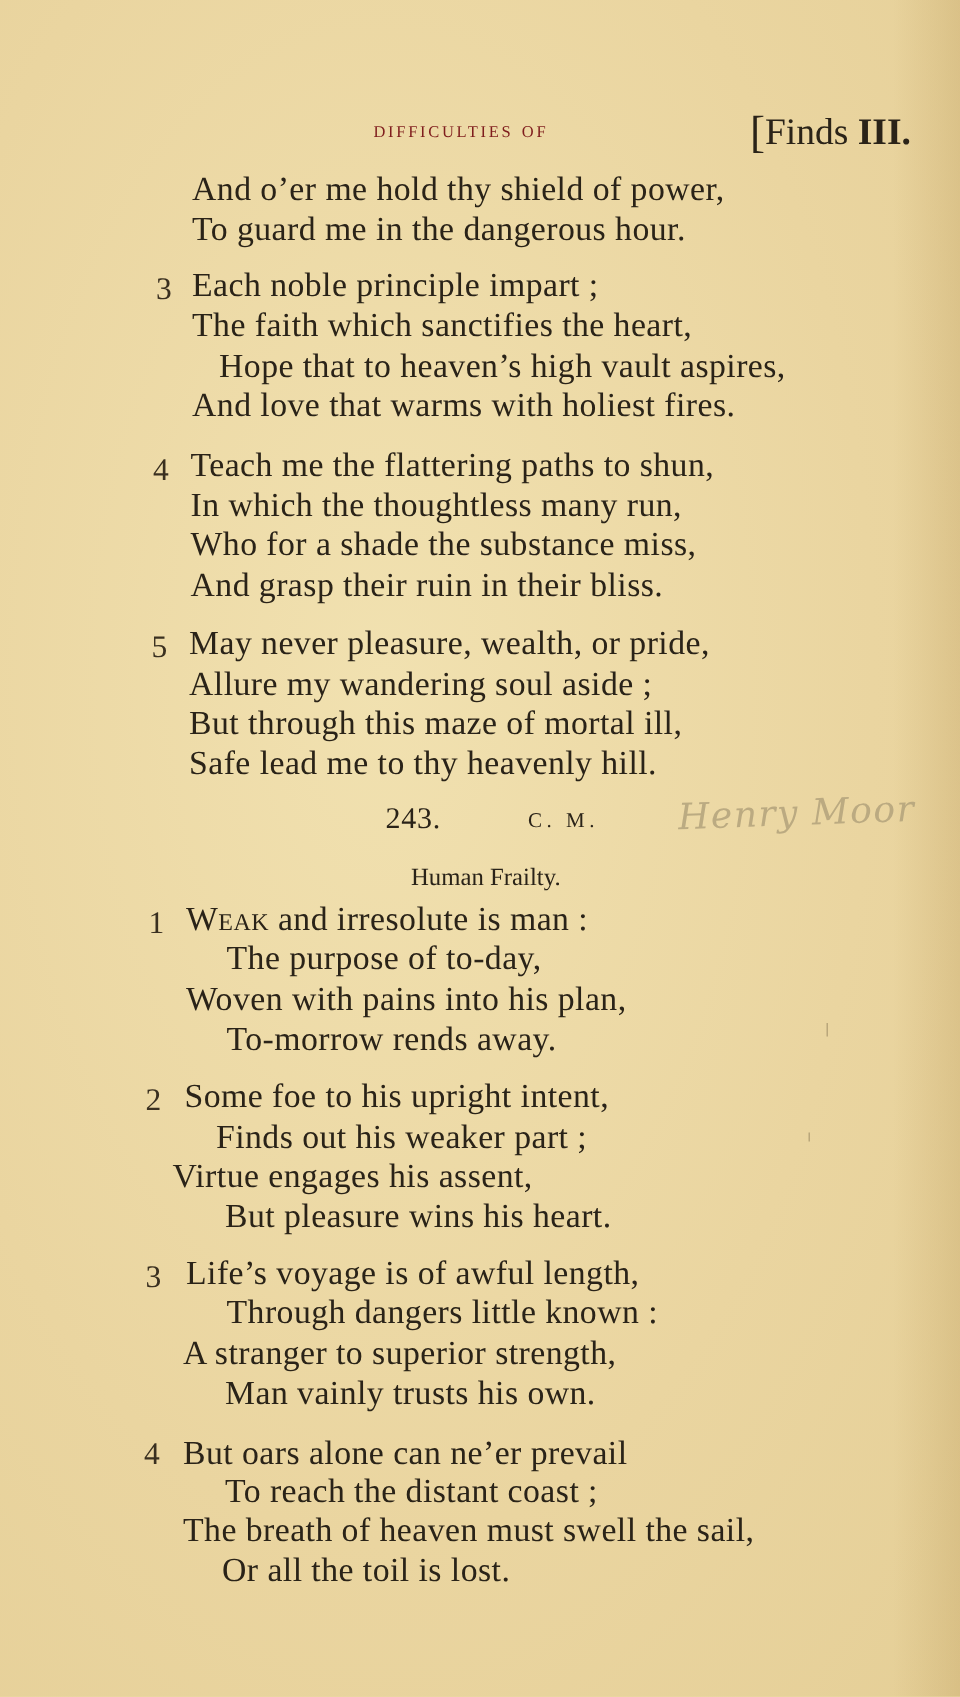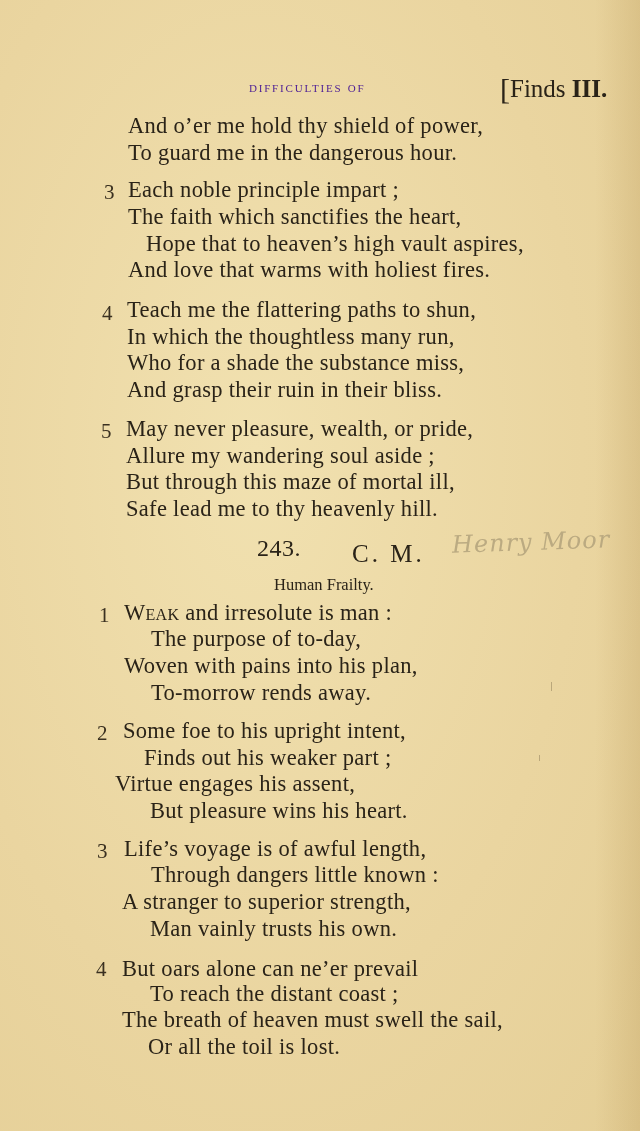--- a/index.html
+++ b/index.html
@@ -31,21 +31,21 @@
       height: 30px;
     }
     .running-title {
       position: absolute;
       left: 249px;
       top: 5px;
       font-size: 15px;
       letter-spacing: 1.8px;
       font-variant: small-caps;
       text-transform: lowercase;
-      color: #4c1d95;
+      color: #7f1d1d;
     }
     .running-part {
       position: absolute;
       left: 500px;
       top: -4px;
       font-size: 25px;
       color: #2a2318;
     }
     .running-part .bracket {
       font-size: 30px;
@@ -65,28 +65,28 @@
     .num {
       position: absolute;
       font-size: 21px;
       line-height: 26px;
       color: #3a3020;
     }
     .hymn-number {
       position: absolute;
       left: 257px;
       top: 535px;
-      font-size: 24px;
+      font-size: 20px;
       letter-spacing: 0.5px;
     }
     .hymn-meter {
       position: absolute;
       left: 352px;
       top: 540px;
-      font-size: 25px;
+      font-size: 14px;
       letter-spacing: 3px;
     }
     .hymn-subtitle {
       position: absolute;
       left: 274px;
       top: 575px;
       font-size: 16.5px;
     }
     .handwriting {
       position: absolute;

